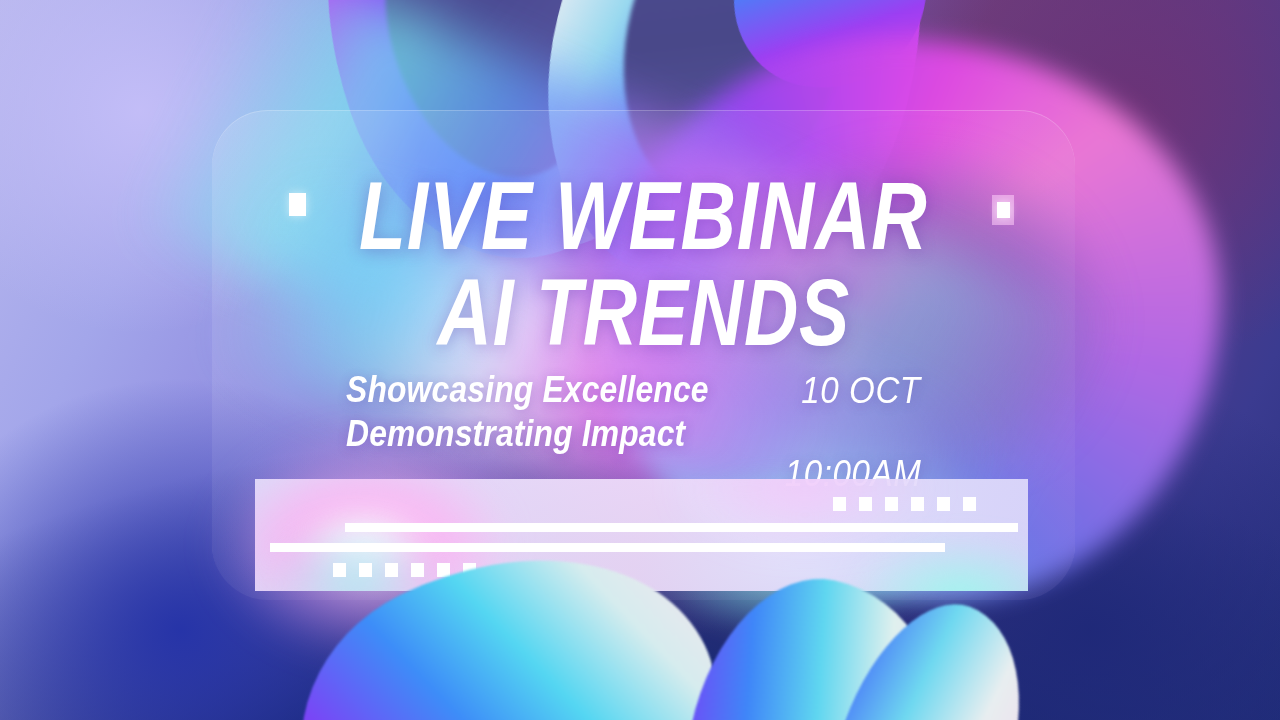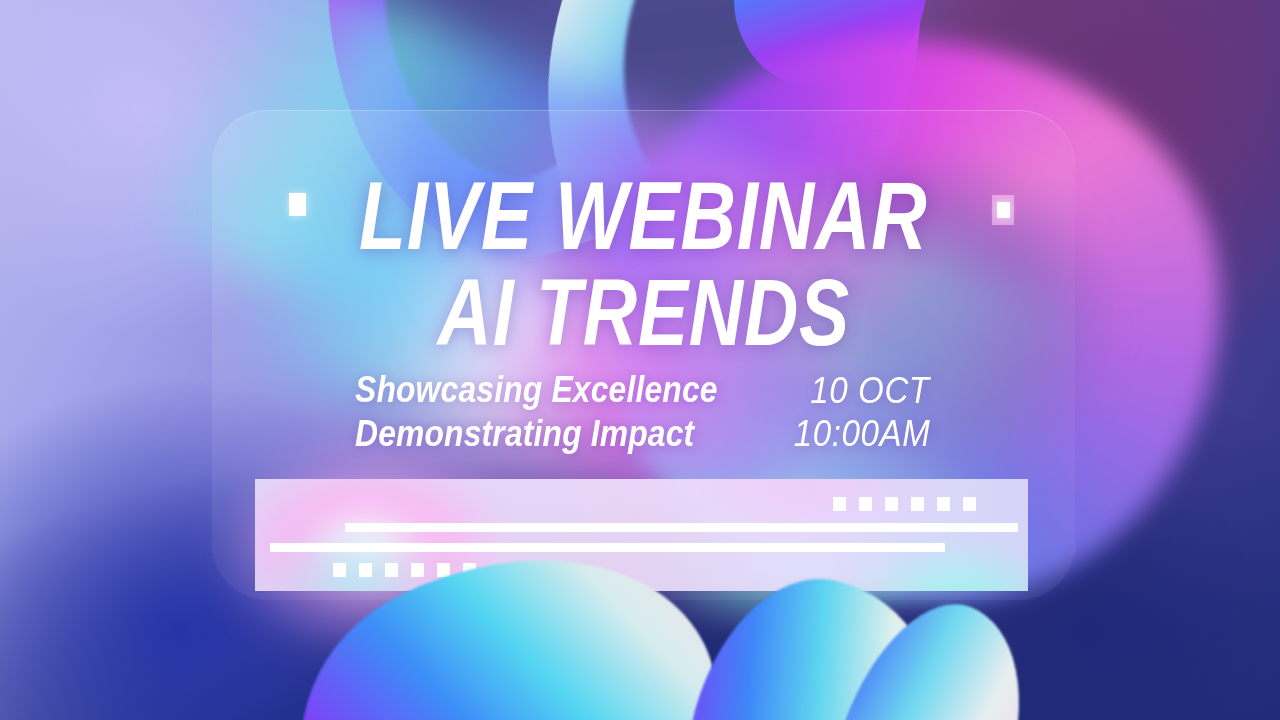--- a/index.html
+++ b/index.html
@@ -209,37 +209,37 @@
     box-shadow:none;
     display:flex; align-items:center; justify-content:center;
   }
   .marker-right i {
     display:block; width:13px; height:16px; background:#fff;
     box-shadow:0 0 8px rgba(255,255,255,.6);
   }
 
   
   .info-row {
-    position:absolute; left:143px; top:258px; width:575px;
+    position:absolute; left:134px; top:258px; width:575px;
     display:flex; justify-content:space-between; align-items:flex-start;
   }
   .subtitle-block { display:flex; flex-direction:column; }
   .subtitle-line {
     color:#fff;
     font-family:"Liberation Sans Narrow","Liberation Sans", sans-serif;
     font-weight:700;
     font-size:37px;
     line-height:1.18;
     letter-spacing:.2px;
     white-space:nowrap;
     transform:scaleX(.86);
     transform-origin:left center;
     text-shadow:0 2px 12px rgba(90,40,160,.3);
   }
-  .date-block { display:flex; flex-direction:column; align-items:flex-end; padding-top:1px; }
+  .date-block { display:flex; flex-direction:column; align-items:flex-end; padding-top:1px;gap:40px; }
   .date-line {
     color:#fff;
     font-family:"Liberation Sans Narrow","Liberation Sans", sans-serif;
     font-weight:400;
     font-size:36px;
     line-height:1.2;
     letter-spacing:.6px;
     white-space:nowrap;
     transform:scaleX(.92);
     transform-origin:right center;

